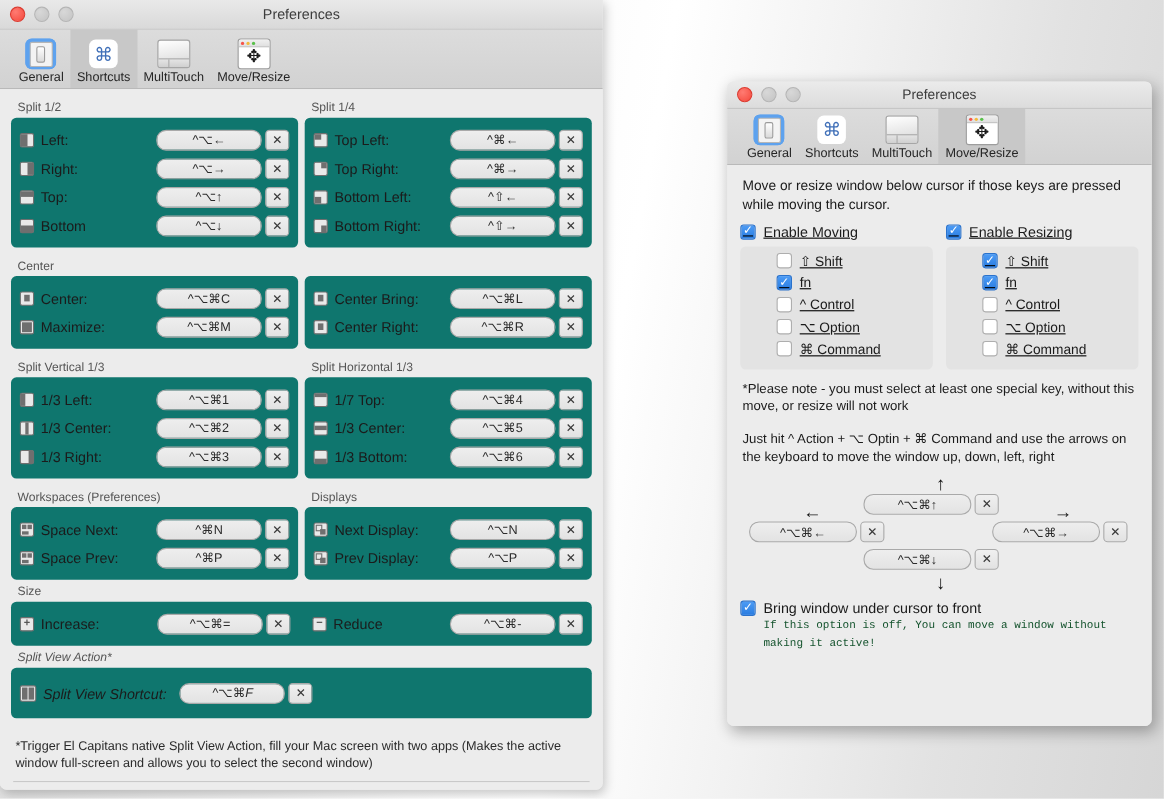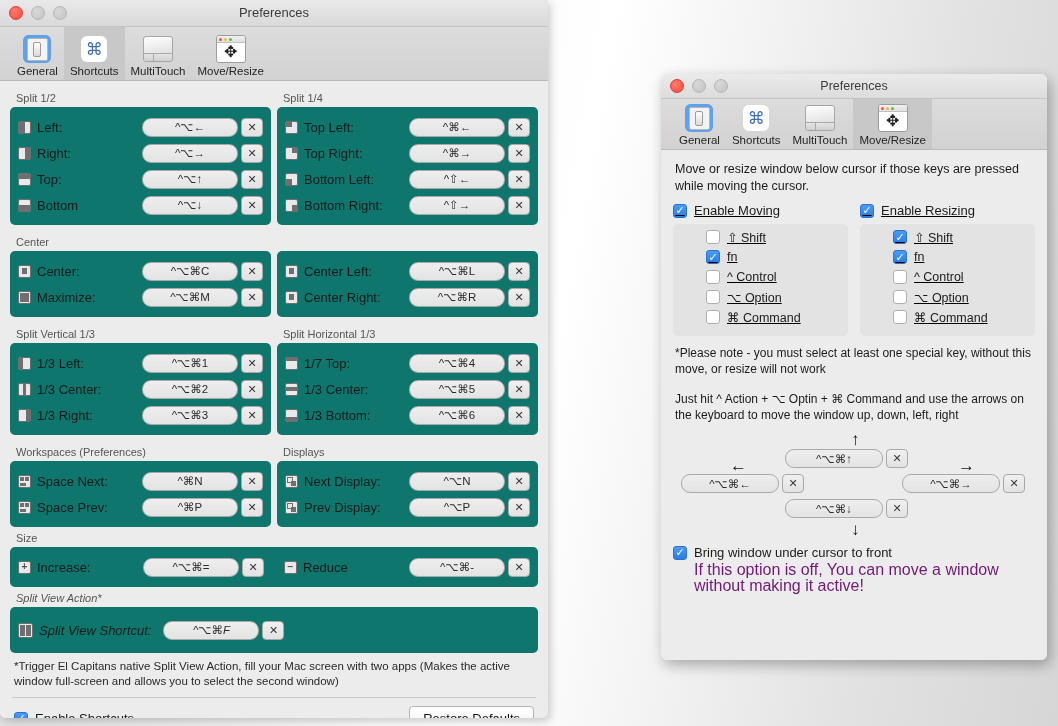--- a/index.html
+++ b/index.html
@@ -127,21 +127,21 @@
     font-family:"Liberation Sans","DejaVu Sans",sans-serif;white-space:nowrap;}
   .kclear{width:22px;height:19px;margin-left:3px;border:1px solid #a9a9a9;border-radius:4px;
     background:linear-gradient(180deg,#f0f0f0,#e2e2e2);
     display:flex;align-items:center;justify-content:center;font-size:11px;color:#3a3a3a;
     box-sizing:border-box;}
 
   .sec-size .row{justify-content:flex-start;}
   .halfrow{display:flex;align-items:center;flex:1;}
   .halfrow .kc{margin-left:auto;}
 
-  .foot-note{font-size:11.5px;color:#2a2a2a;line-height:15px;padding:6px 14px 0;}
+  .foot-note{font-size:11.5px;color:#2a2a2a;line-height:15px;padding:6px 14px 0;margin-top:13px;}
   .divider{height:1px;background:#c9c9c9;margin:8px 12px 0;}
   .footer{display:flex;align-items:center;padding:8px 14px 0;}
   .btn{margin-left:auto;font-size:13px;color:#121212;background:linear-gradient(180deg,#fff,#f2f2f2);
     border:1px solid #b3b3b3;border-radius:4px;padding:4px 13px;box-shadow:0 1px 0 rgba(0,0,0,.05);}
 
   
   .cbx{width:14px;height:14px;border-radius:3px;border:1px solid #aeaeae;background:#fff;
     display:flex;align-items:center;justify-content:center;box-sizing:border-box;flex:none;}
   .cbx.on{background:linear-gradient(180deg,#4c9bf5,#2a7de1);border-color:#2a72cc;}
   .cbx.on:after{content:"✓";color:#fff;font-size:11px;line-height:1;font-weight:bold;}
@@ -164,21 +164,21 @@
   .ar-lt{left:57px;top:30px;}
   .ar-rt{left:285px;top:30px;}
   .kcpos{position:absolute;display:flex;align-items:center;}
   .kc-up{left:112px;top:22px;}
   .kc-dn{left:112px;top:72px;}
   .kc-lt{left:8px;top:47px;}
   .kc-rt{left:229px;top:47px;}
   .kcpos .kfield{min-width:98px;}
 
   .rw-bottom{padding-top:6px;}
-  .rw-sub{font-size:16px;color:#701a75;line-height:16px;padding:2px 0 0 21px;}
+  .rw-sub{font-size:10px;color:#14532d;line-height:16px;padding:2px 0 0 21px;font-family:Liberation Mono, monospace;}
 </style>
 </head>
 <body>
 
 <div class="window win-left">
 
   <div class="titlebar">
     <div class="lights">
       <div class="light l-close"></div>
       <div class="light l-min"></div>
@@ -366,21 +366,21 @@
         </div>
       </div>
       <div class="col">
         <div class="grp-title">&nbsp;</div>
         <div class="grp">
           <div class="row">
             <div class="rlabel">
                 <span class="mi mi-cen">
                   <b></b>
                 </span>
-              <span>Center Left:</span>
+              <span>Center Bring:</span>
               </div>
             <div class="kc">
                 <div class="kfield">^⌥⌘L</div>
               <div class="kclear">✕</div>
               </div>
           </div>
           <div class="row">
             <div class="rlabel">
                 <span class="mi mi-cen">
                   <b></b>

